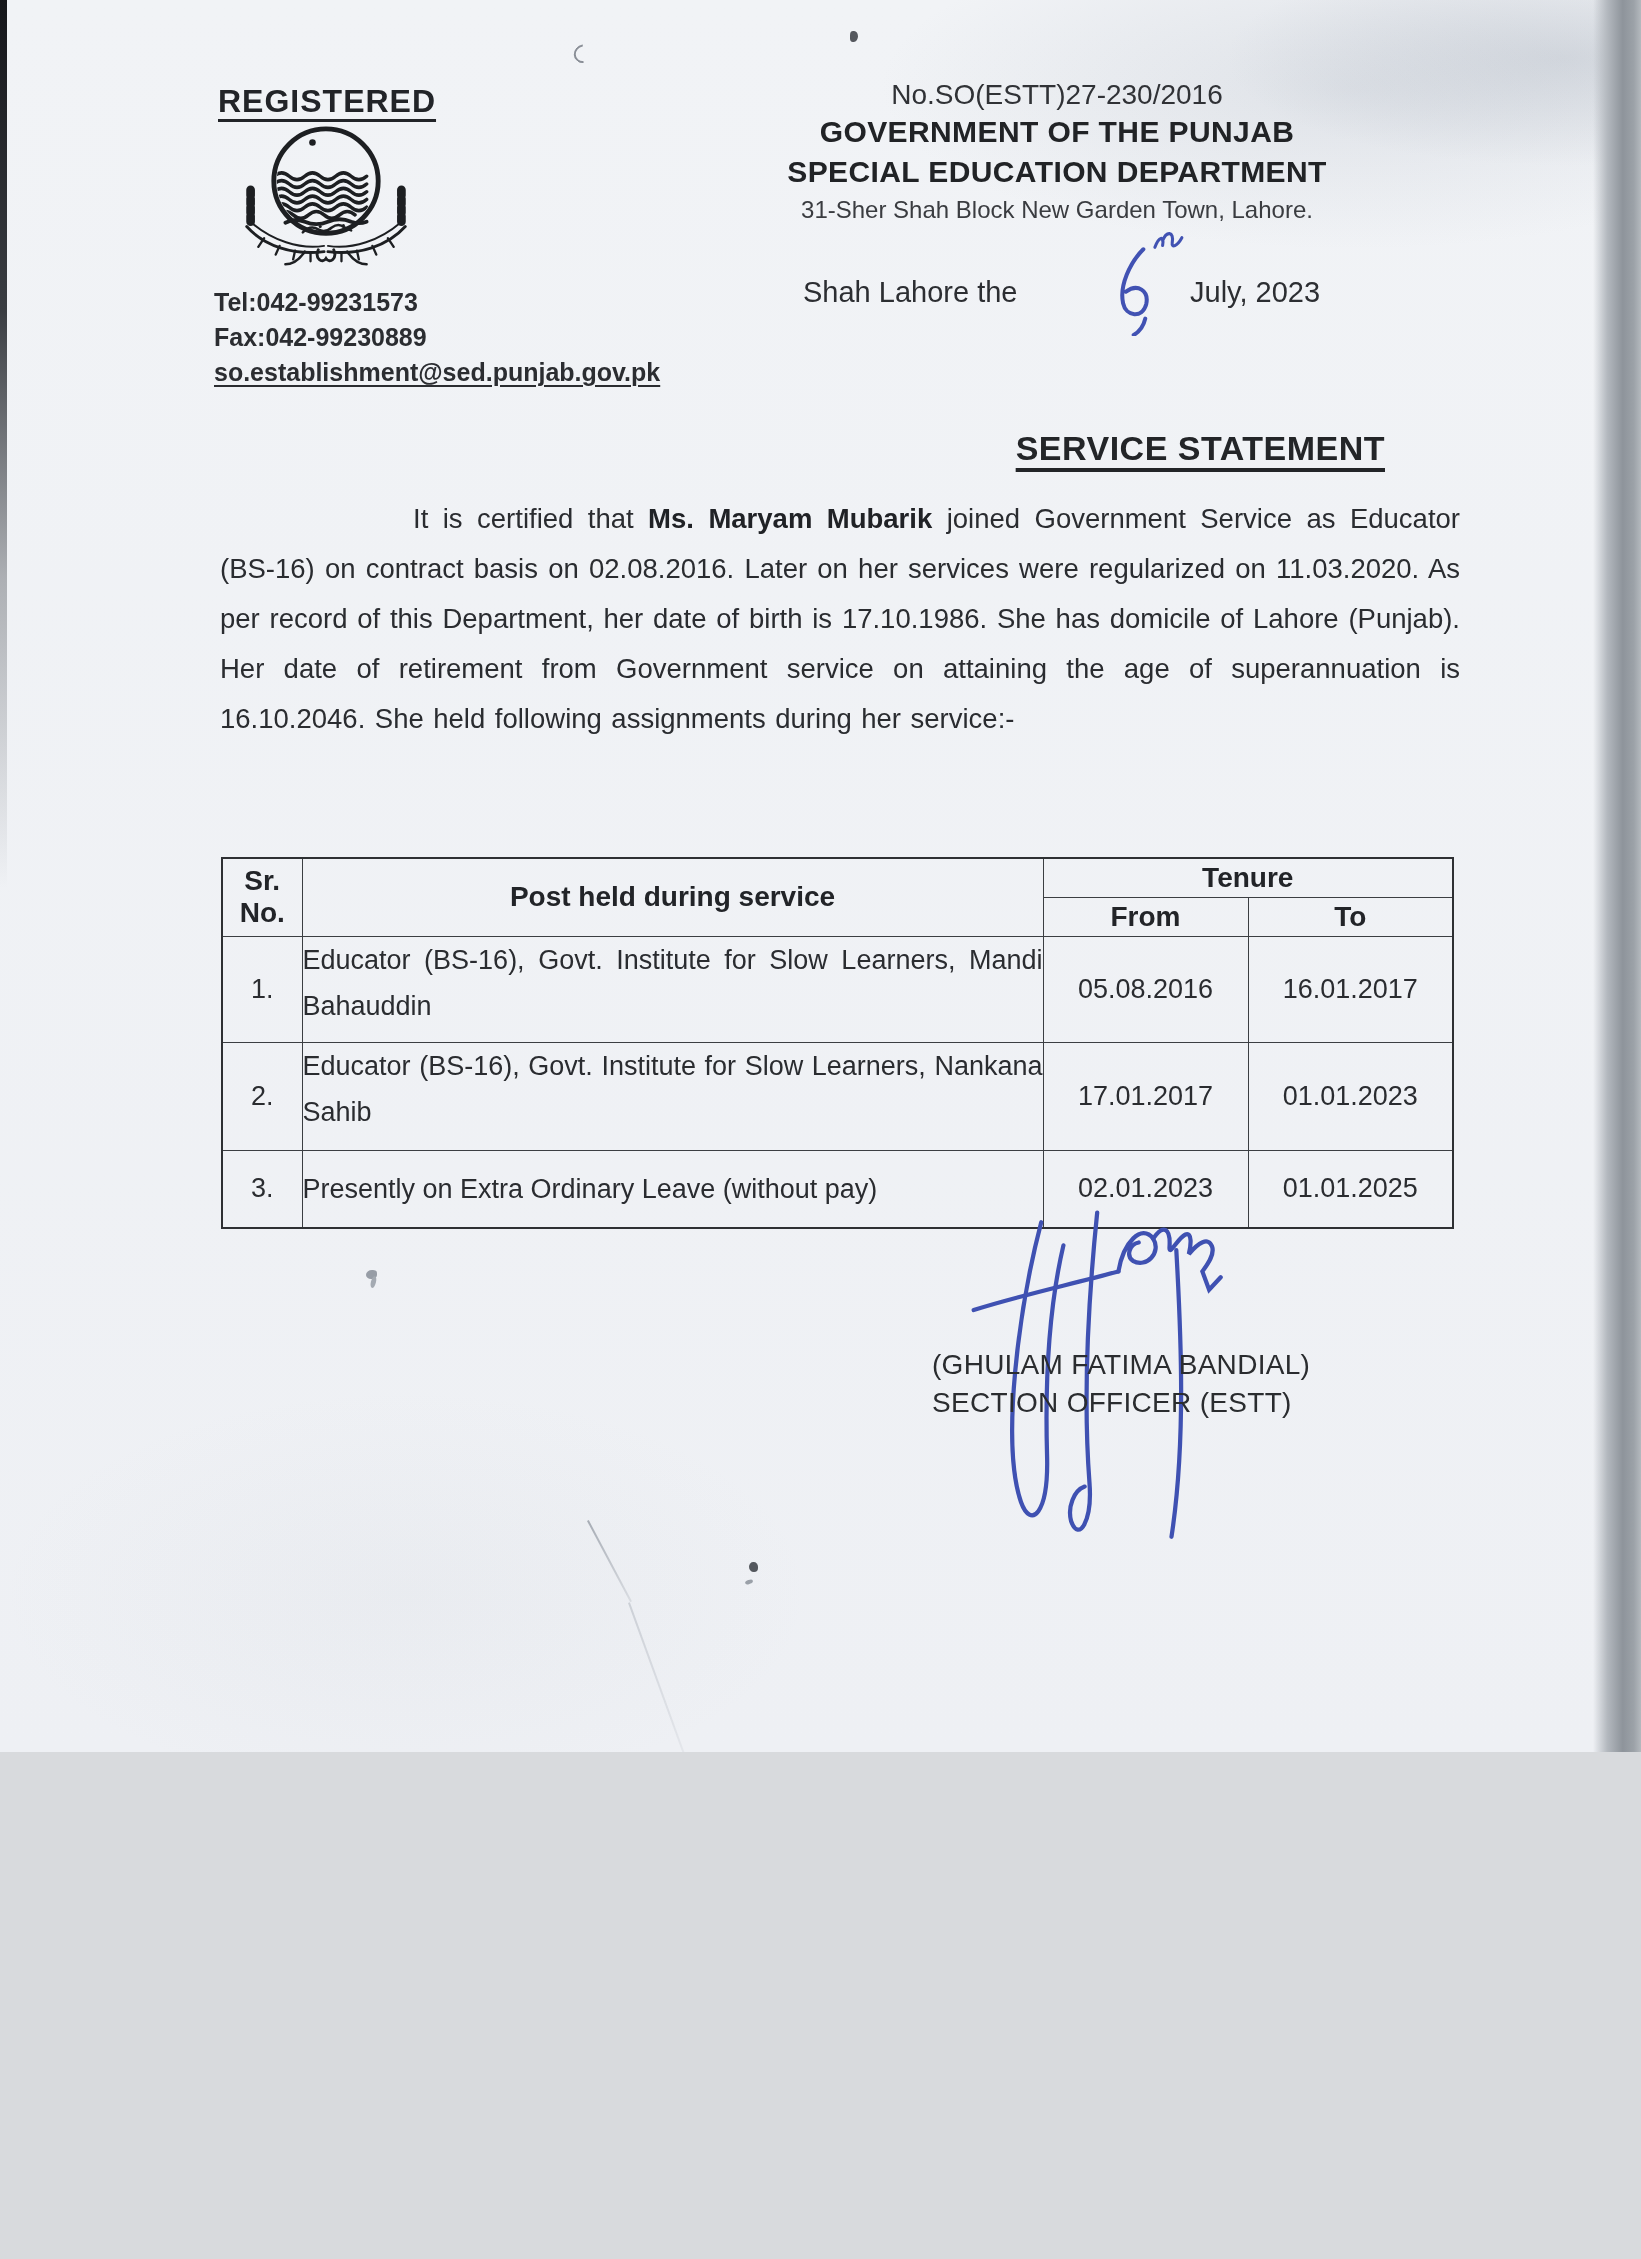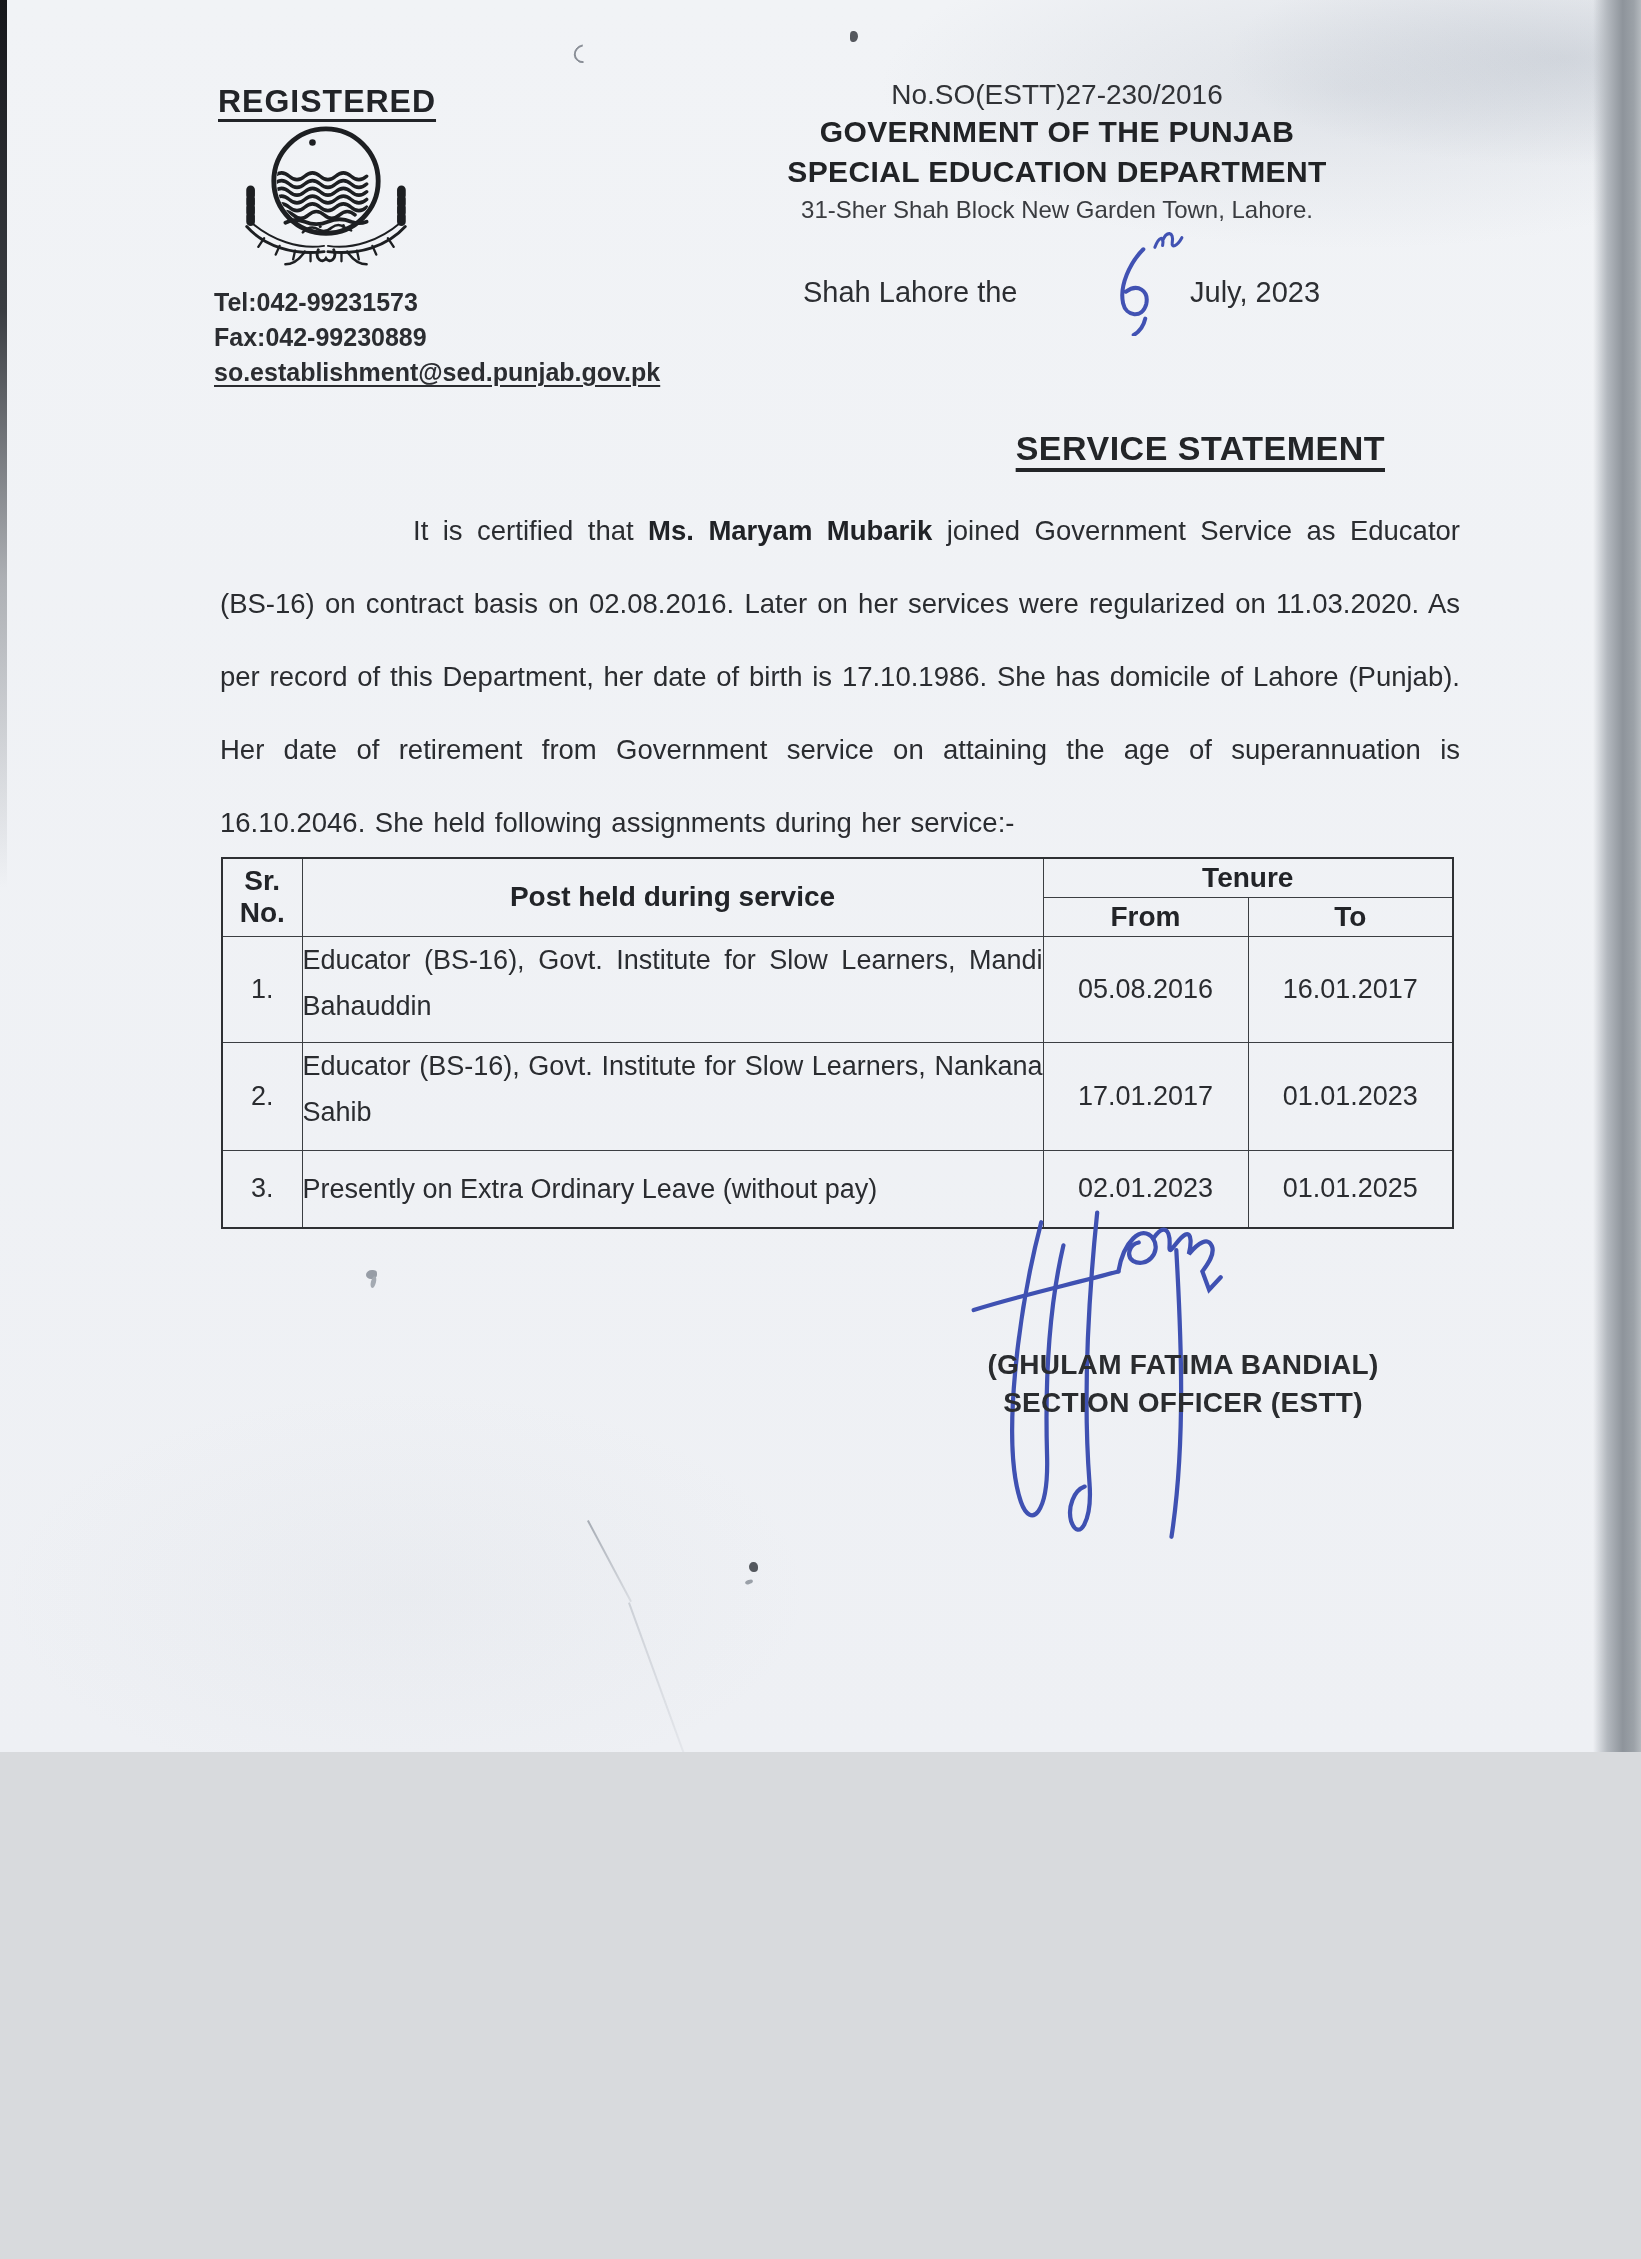--- a/index.html
+++ b/index.html
@@ -37,41 +37,41 @@
   .dated-july{position:absolute;left:1190px;top:276px;font-size:29px;color:#2c2e32;}
   .hand-date{position:absolute;left:1099px;top:230px;}
   .contact{position:absolute;left:214px;top:285px;font-size:25px;font-weight:bold;color:#2b2d31;line-height:35px;}
   .contact .email{text-decoration:underline;text-decoration-thickness:1.9px;text-underline-offset:3.9px;}
   
   .doc-title{position:absolute;left:275px;top:429px;width:1110px;text-align:right;
     font-size:34px;font-weight:bold;letter-spacing:0.5px;color:#232528;
     text-decoration:underline;text-decoration-thickness:3.9px;text-underline-offset:7.7px;}
   
   .para{position:absolute;left:220px;top:494px;width:1240px;
-    font-size:27.5px;line-height:73px;text-align:justify;color:#2a2c30;
+    font-size:27.5px;line-height:50px;text-align:justify;color:#2a2c30;
     text-indent:193px;word-spacing:1.9px;}
   .para b{color:#202226;}
   
   table.svc{position:absolute;left:221px;top:857px;width:1230px;border-collapse:collapse;
     font-size:27px;color:#2a2c30;table-layout:fixed;}
   table.svc th,table.svc td{border:1.9px solid #3b3e42;padding:0;}
   table.svc{border:2.9px solid #2e3033;}
   th.h{font-weight:bold;font-size:28px;color:#222428;}
   .srno{width:80px;text-align:center;}
   .postcol{width:741px;}
   .fromcol{width:205px;text-align:center;}
   .tocol{width:205px;text-align:center;}
   td.post{text-align:justify;text-align-last:left;padding:13.5px 23px 13.5px 25px;line-height:46px;vertical-align:top;margin-top:25px;}
   td.post.single{padding-top:15.4px;padding-bottom:15.4px;}
   td.date{text-align:center;vertical-align:middle;}
   tr.hdr1{height:39px;} tr.hdr2{height:39px;}
   tr.r1{height:106px;} tr.r2{height:108px;} tr.r3{height:66px;}
   
-  .sig-block{position:absolute;left:932px;top:1346px;width:502px;text-align:center;
-    font-size:28px;font-weight:bold;line-height:38px;color:#2a2c2f;letter-spacing:0.3px;}
+  .sig-block{position:absolute;left:932px;top:1346px;width:502px;text-align:left;
+    font-size:28px;font-weight:normal;line-height:38px;color:#2a2c2f;letter-spacing:0.3px;}
   .sig-svg{position:absolute;left:927px;top:1201px;}
   
   .speck{position:absolute;border-radius:50%;}
   .sp1{left:574px;top:44px;width:13.5px;height:15.4px;border:2.9px solid #8a8f97;border-right-color:transparent;border-top-color:transparent;transform:rotate(40deg);border-radius:50%;}
   .sp2{left:850px;top:31px;width:7.7px;height:10.6px;background:#55585e;border-radius:45% 55% 60% 40%;}
   .sp3{left:366px;top:1270px;width:10.6px;height:8.7px;background:#979da6;border-radius:60% 40% 50% 50%;}
   .sp3b{left:371px;top:1276px;width:4.8px;height:11.6px;background:#a4aab2;transform:rotate(14deg);}
   .sp4{left:749px;top:1562px;width:8.7px;height:9.7px;background:#54585e;border-radius:50% 50% 45% 55%;}
   .sp4b{left:745px;top:1580px;width:7.7px;height:3.9px;background:#9aa0a8;transform:rotate(-20deg);}
   .scratch{position:absolute;left:587px;top:1521px;width:1.9px;height:92px;background:linear-gradient(180deg,rgba(110,118,130,.55),rgba(110,118,130,.15));transform:rotate(-28deg);transform-origin:top left;}

